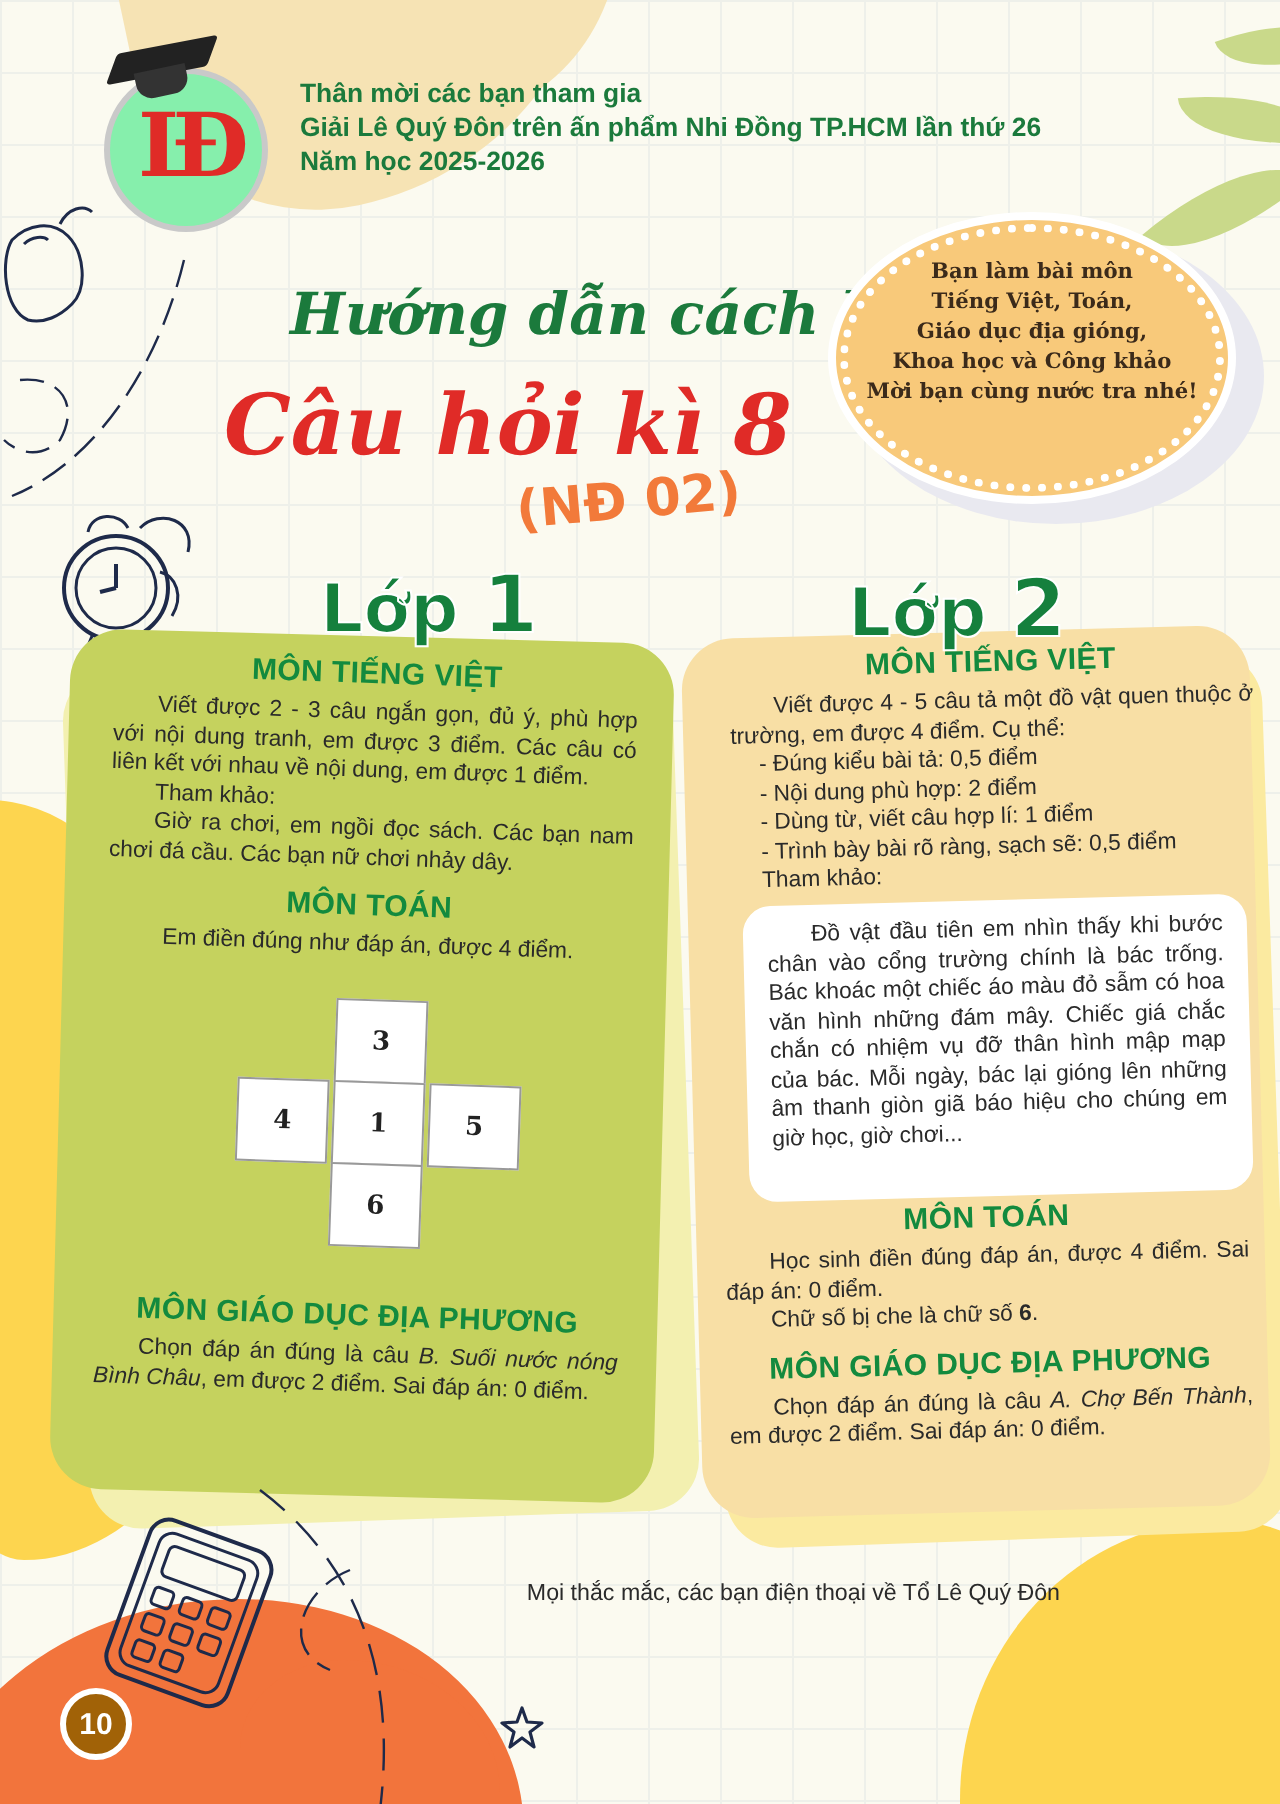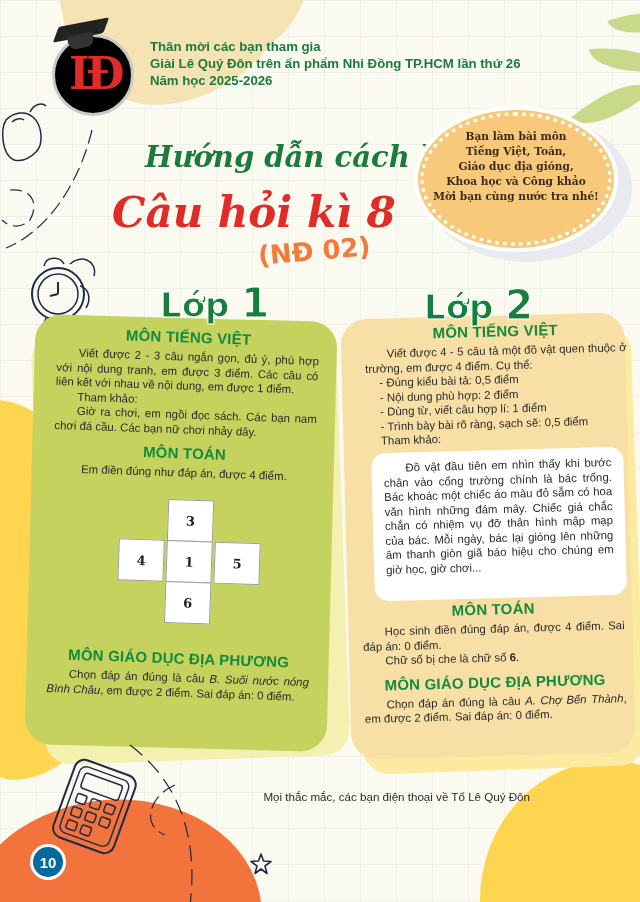--- a/index.html
+++ b/index.html
@@ -19,21 +19,21 @@
   
   .blob-top { left: 60px; top: -120px; width: 240px; height: 220px; background: #f6e3b4; border-radius: 0 0 60% 40%; transform: rotate(-12deg); }
   .blob-top2 { left: 200px; top: -60px; width: 110px; height: 120px; background: #f6e3b4; border-radius: 0 0 80% 20%; }
   .blob-yellow-left { left: -60px; top: 400px; width: 180px; height: 380px; background: #fdd54f; border-radius: 30% 70% 60% 40% / 40% 60% 40% 60%; }
   .blob-orange { left: -40px; top: 800px; width: 300px; height: 200px; background: #f2743c; border-radius: 50% 50% 0 0 / 60% 60% 0 0; transform: rotate(-6deg); }
   .blob-orange2 { left: 120px; top: 830px; width: 130px; height: 110px; background: #f2743c; border-radius: 40% 60% 0 0; }
   .blob-yellow-right { left: 480px; top: 760px; width: 220px; height: 200px; background: #fdd54f; border-radius: 60% 40% 0 0 / 70% 50% 0 0; }
 
   
   .header-text { left: 150px; top: 38px; width: 470px; color: #1b7a3c; font-weight: bold; font-size: 13.2px; line-height: 17px; }
-  .logo { left: 52px; top: 34px; width: 82px; height: 82px; border-radius: 50%; background: #000000; border: 3px solid #c9c9c9; }
+  .logo { left: 52px; top: 34px; width: 82px; height: 82px; border-radius: 50%; background: #86efac; border: 3px solid #c9c9c9; }
   .logo-inner { left: 14px; top: 12px; font-family: "DejaVu Serif", serif; font-weight: bold; font-size: 44px; color: #e02b27; line-height: 50px; letter-spacing: -14px; }
   .cap { left: 58px; top: 22px; width: 46px; height: 16px; background: #222; transform: skewX(-30deg) rotate(-12deg); border-radius: 2px; }
   .cap-base { left: 68px; top: 34px; width: 26px; height: 14px; background: #333; border-radius: 0 0 8px 8px; transform: rotate(-12deg); }
 
   
   .title-1 { left: 145px; top: 140px; font-family: "DejaVu Serif", serif; font-style: italic; font-weight: bold; font-size: 29px; color: #1b7a3c; }
   .title-2 { left: 112px; top: 188px; font-family: "DejaVu Serif", serif; font-style: italic; font-weight: bold; font-size: 42px; color: #e02b27; }
   .title-3 { left: 258px; top: 236px; font-family: "DejaVu Sans", sans-serif; font-size: 26px; color: #f27a3a; transform: rotate(-5deg); font-weight: bold; }
 
   
@@ -58,21 +58,21 @@
   .sec-title { color: #138a3e; font-weight: bold; font-size: 15px; text-align: center; letter-spacing: 0.2px; }
   .body-txt { font-size: 11.4px; line-height: 14.5px; color: #2a2a2a; text-align: justify; }
   .indent { text-indent: 22px; }
 
   .cross-cell { position: absolute; width: 46px; height: 42px; background: #fff; border: 1px solid #999; font-family: "DejaVu Serif", serif; font-weight: bold; font-size: 13px; display: flex; align-items: center; justify-content: center; color: #222; }
 
   .ref-box { left: 373px; top: 450px; width: 252px; height: 148px; background: #fff; border-radius: 14px; transform: rotate(-1.5deg); padding: 8px 12px; }
 
   .footer-text { left: 200px; top: 788px; width: 330px; text-align: right; font-size: 11.6px; line-height: 17px; color: #2a2a2a; }
 
-  .page-badge { left: 30px; top: 844px; width: 36px; height: 36px; border-radius: 50%; background: #0369a1; border: 3px solid #fff; color: #fff; font-weight: bold; font-size: 15px; display: flex; align-items: center; justify-content: center; }
+  .page-badge { left: 30px; top: 844px; width: 36px; height: 36px; border-radius: 50%; background: #a16207; border: 3px solid #fff; color: #fff; font-weight: bold; font-size: 15px; display: flex; align-items: center; justify-content: center; }
 
   svg { overflow: visible; }
 </style>
 </head>
 <body>
 
 <div class="abs blob-top"></div>
 <div class="abs blob-top2"></div>
 <div class="abs blob-yellow-left"></div>
 <div class="abs blob-orange"></div>

